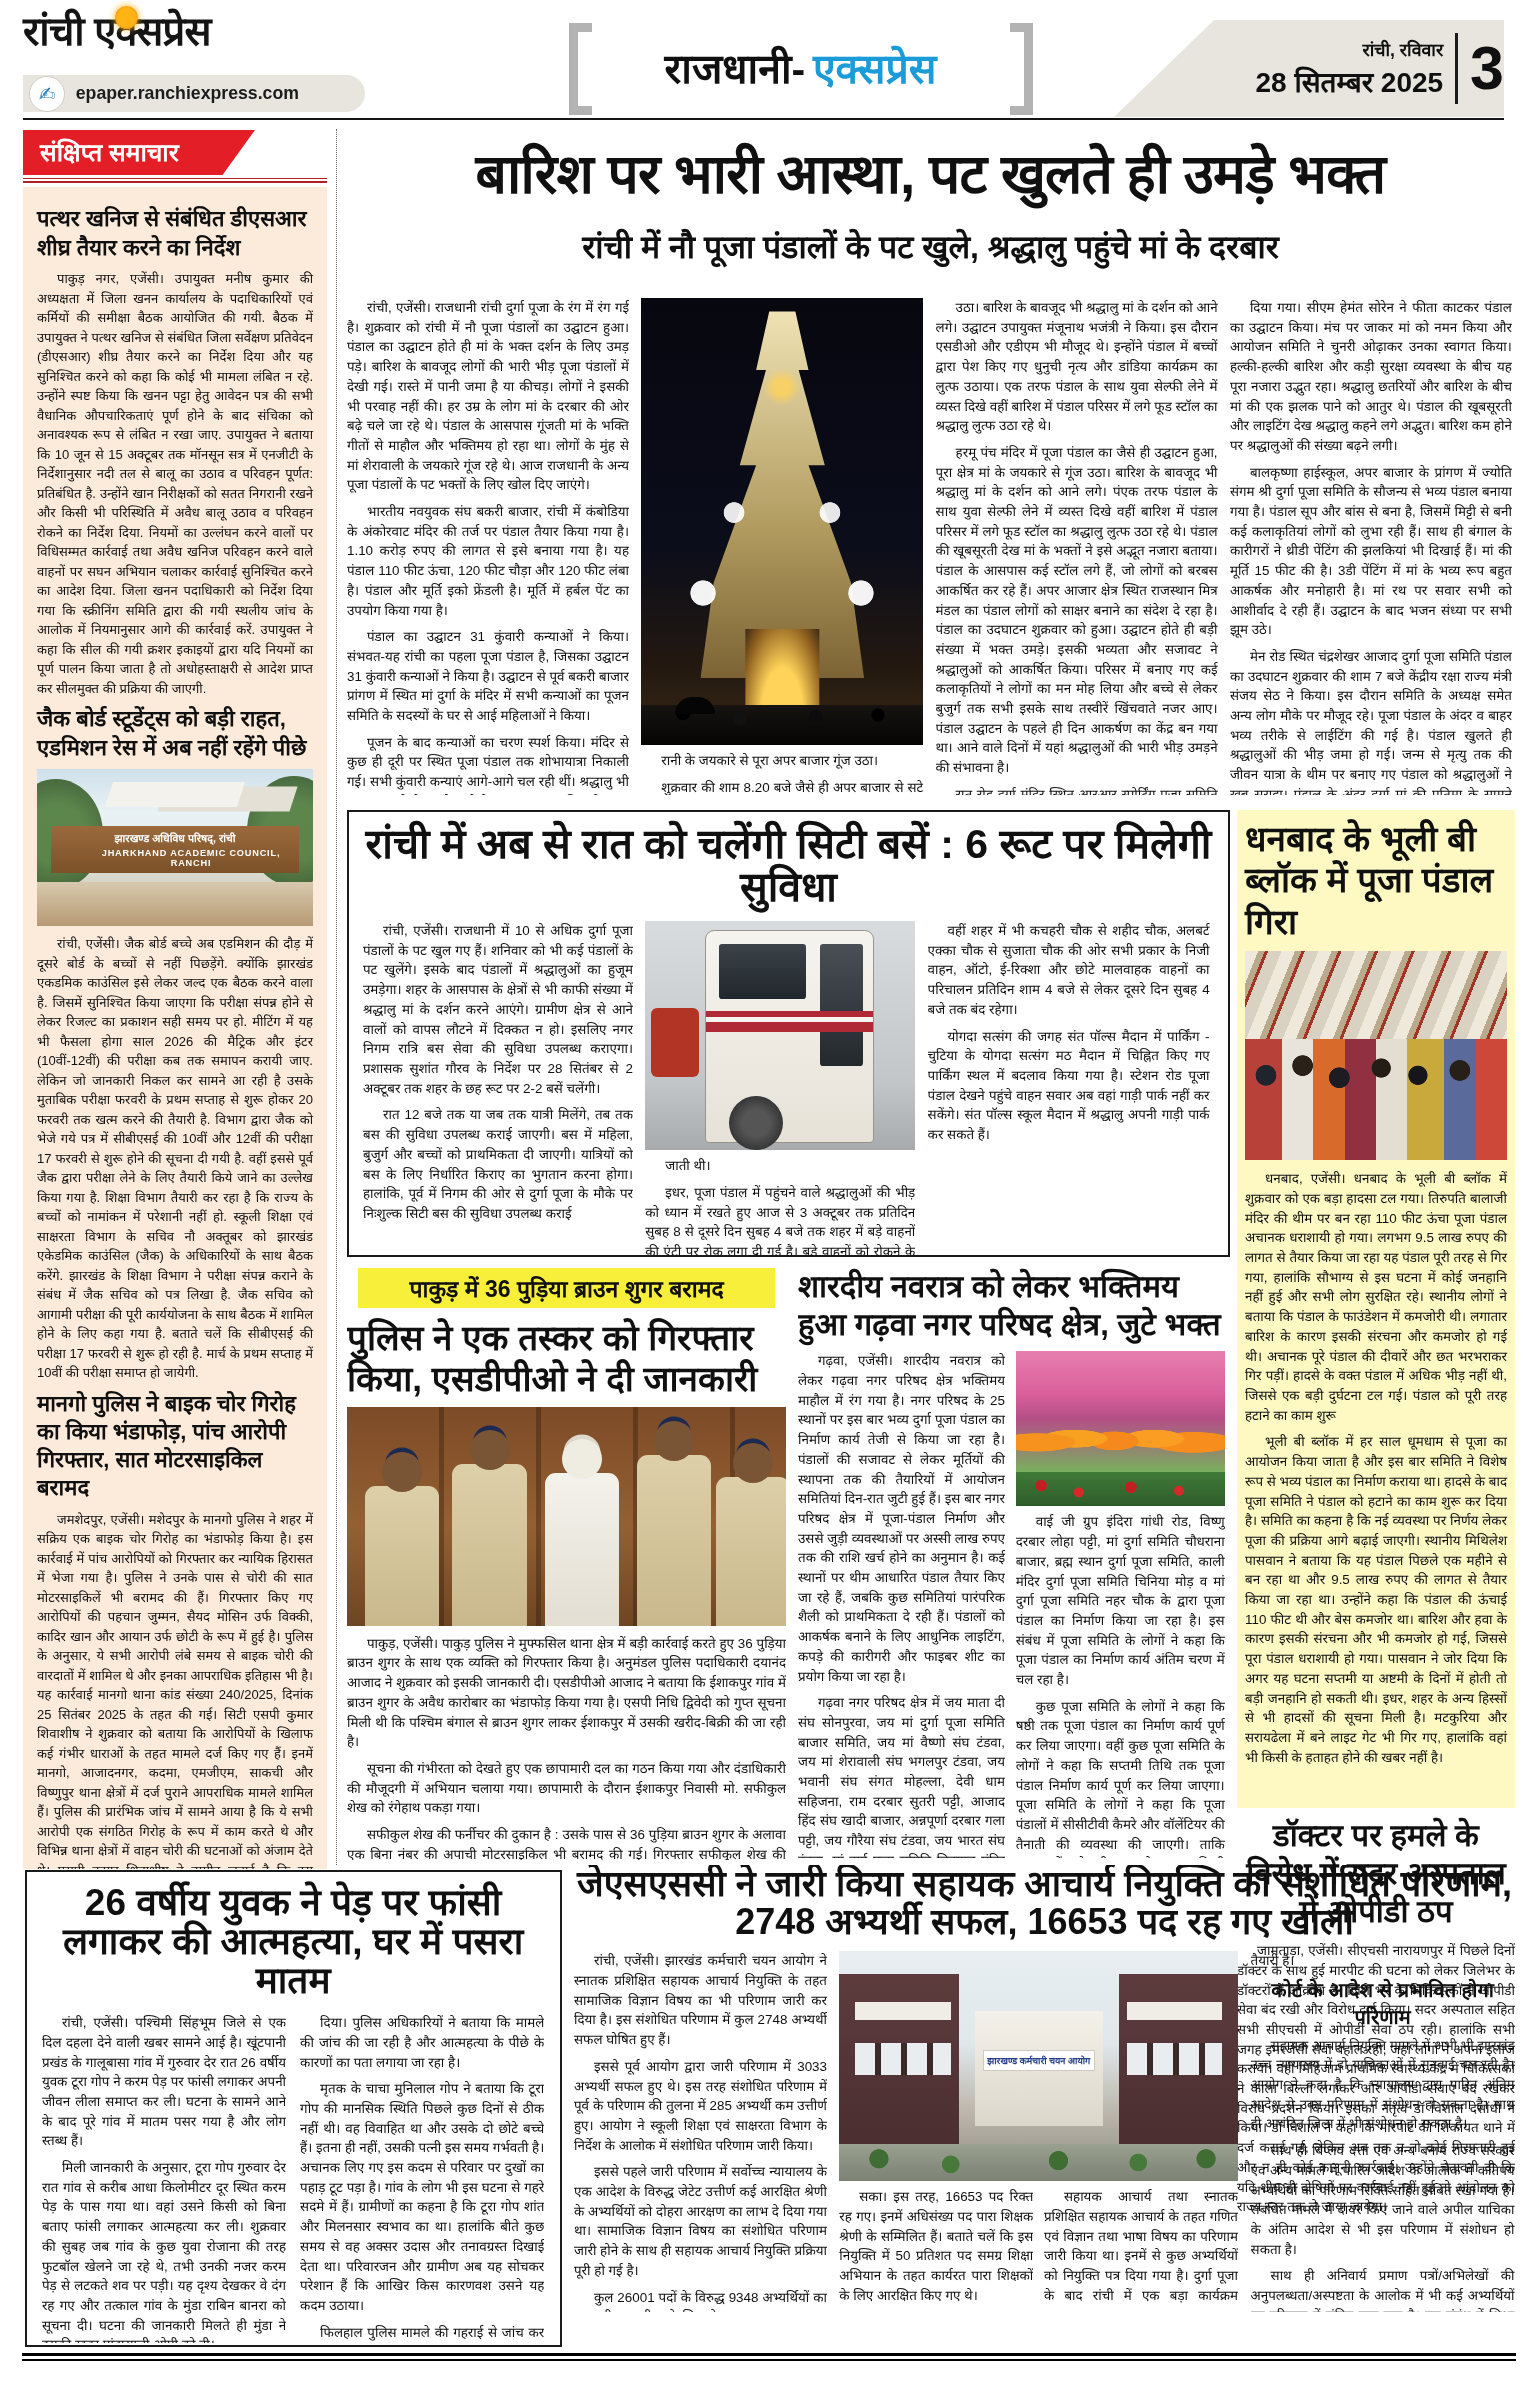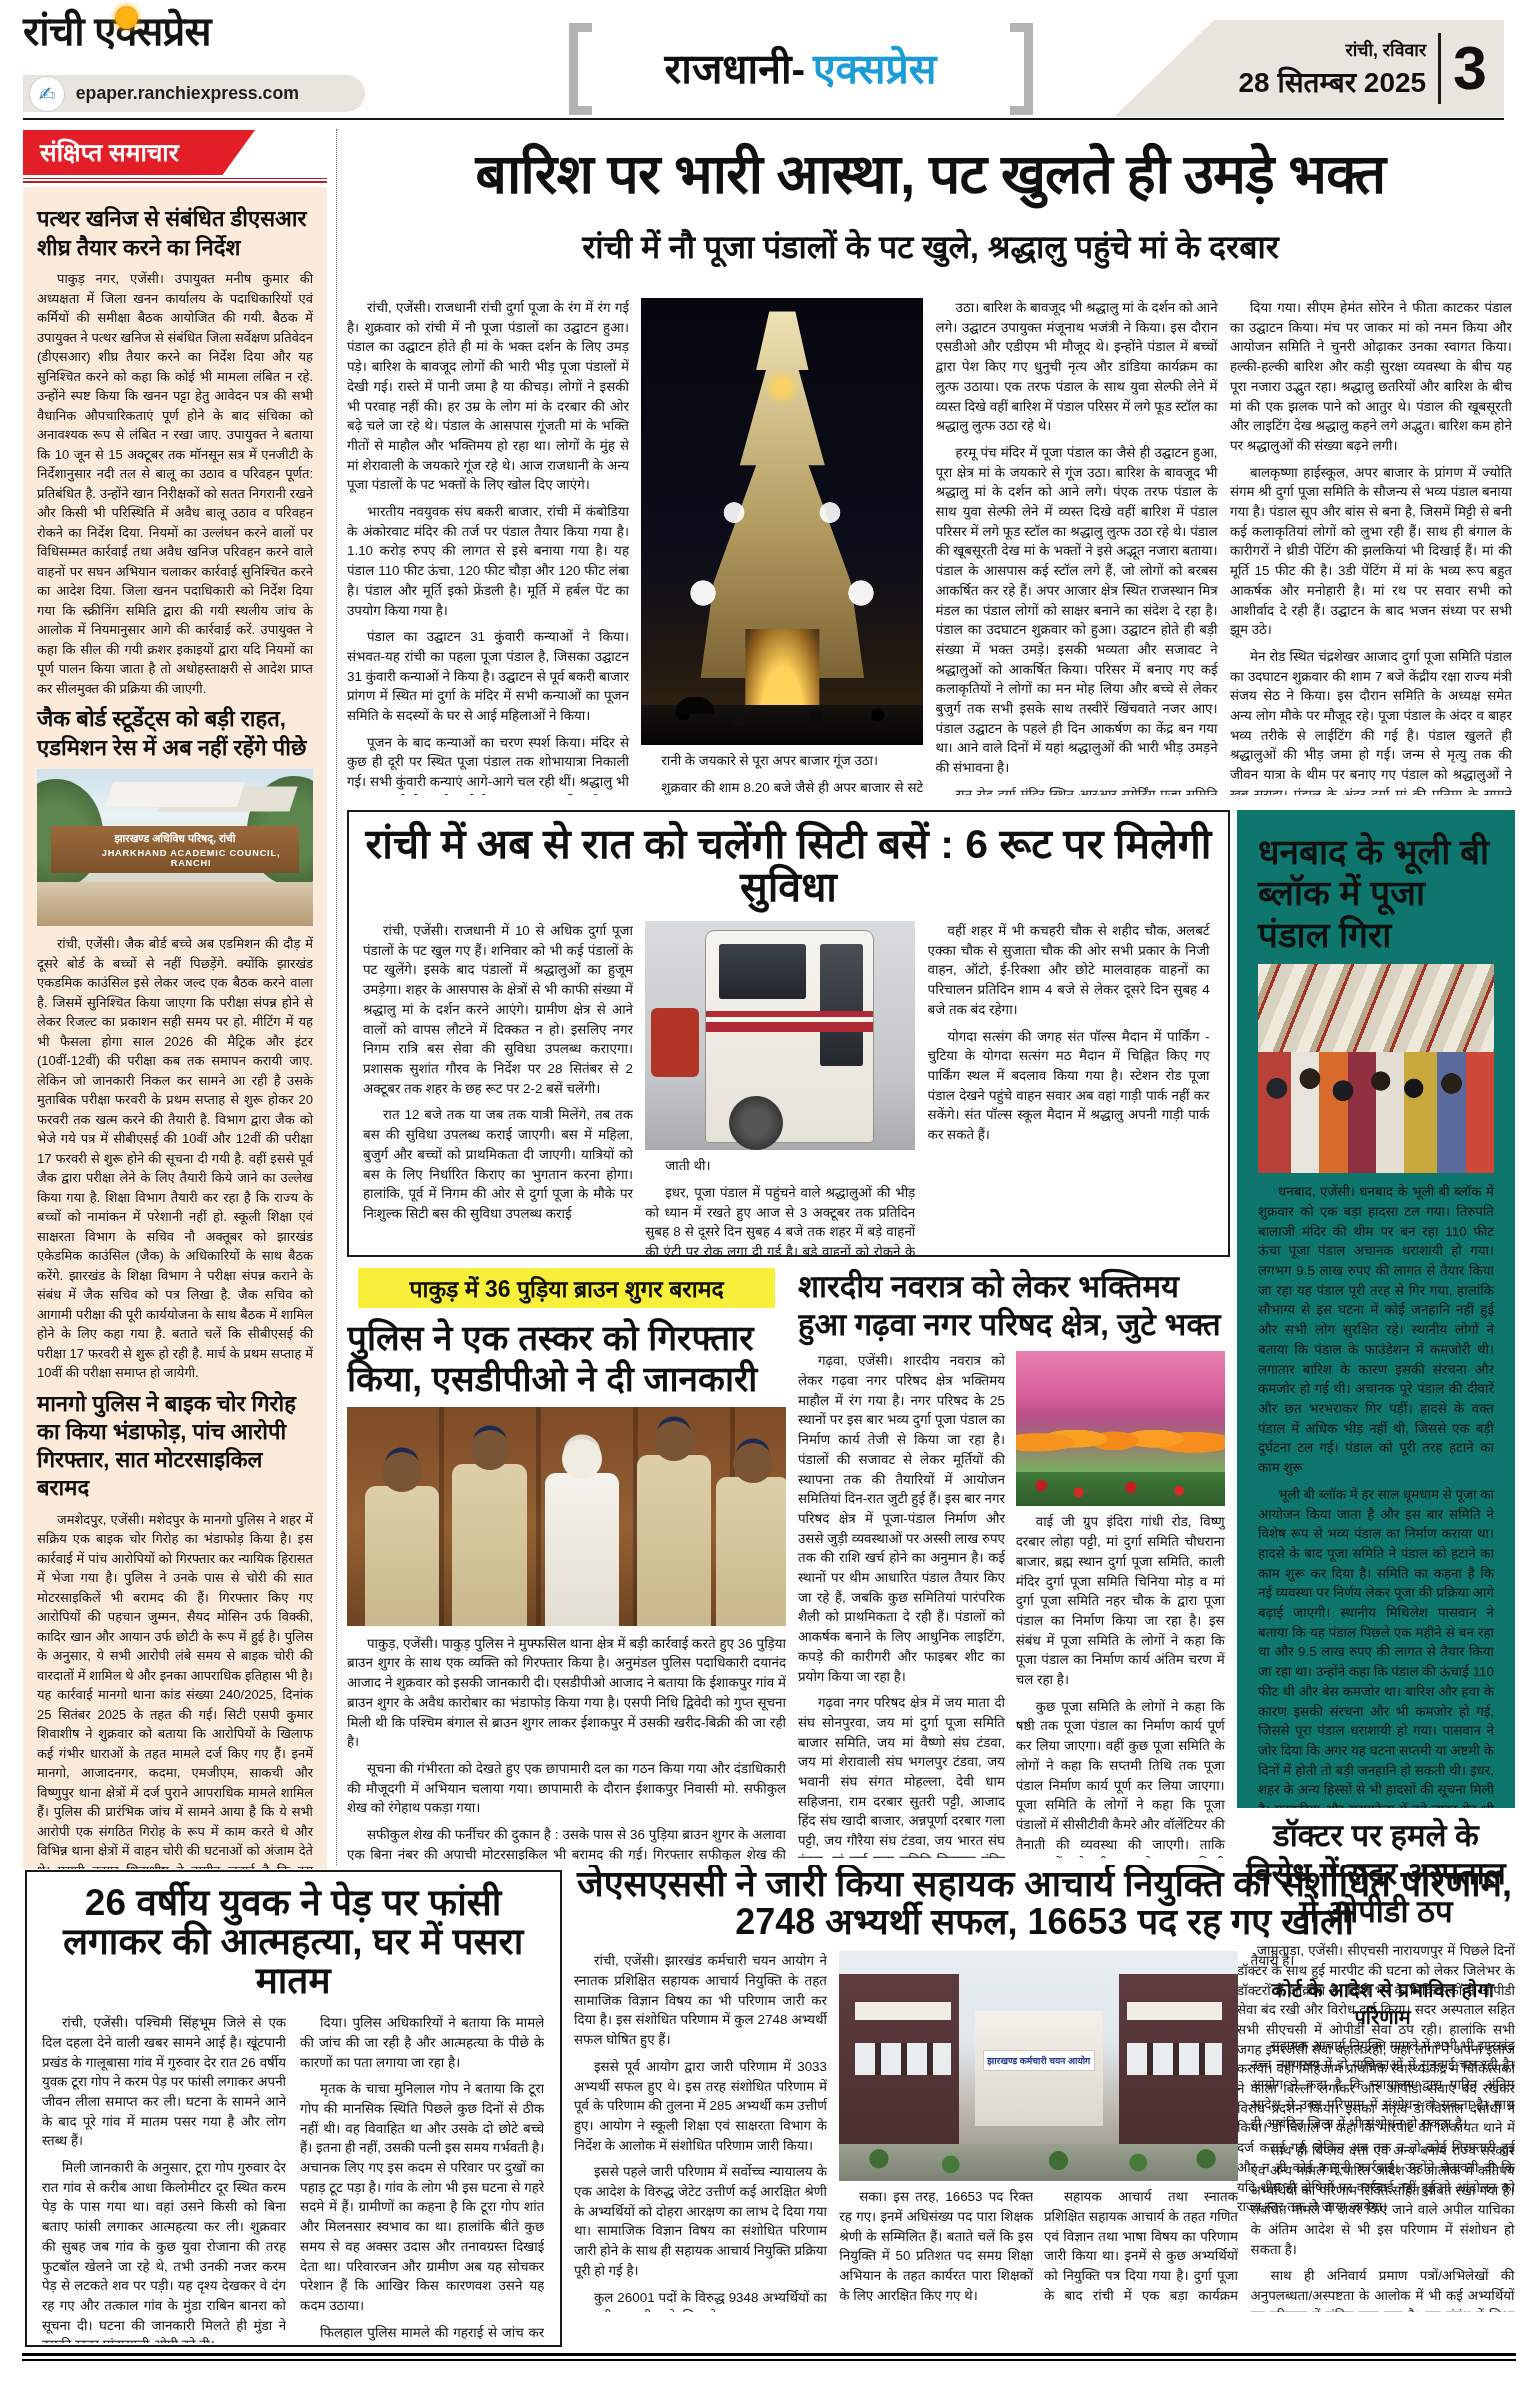--- a/index.html
+++ b/index.html
@@ -23,21 +23,21 @@
   .bracket{width:23px;height:92px;}
   .bracket i{position:absolute;background:#b3b3b3;}
   .bracket .bv{left:0;top:0;width:9.2px;height:100%;}
   .bracket .bt{left:0;top:0;width:100%;height:9.2px;}
   .bracket .bb{left:0;bottom:0;width:100%;height:9.2px;}
   .bracket.right{transform:scaleX(-1);}
   .section-title{display:flex;align-items:center;justify-content:center;gap:7.7px;
     font-size:41px;font-weight:bold;line-height:1;}
   .st-blue{color:#1b9cd9;}
   .edition-box{background:#e7e5de;clip-path:polygon(100px 0,100% 0,100% 100%,0 100%);
-    display:flex;align-items:center;justify-content:flex-end;gap:12.3px;padding-right:17px;box-sizing:border-box;}
+    display:flex;align-items:center;justify-content:flex-end;gap:12.3px;box-sizing:border-box;}
   .ed-lines{text-align:right;}
   .ed-l1{font-size:17.7px;font-weight:bold;}
   .ed-l2{font-size:28px;font-weight:bold;margin-top:1.5px;}
   .ed-div{width:2.3px;height:71px;background:#1a1a1a;}
   .ed-page{font-size:61px;font-weight:bold;line-height:1;}
   .header-rule{background:#151515;}
 
   
   .brief-tab{background:#e31e26;clip-path:polygon(0 0,100% 0,86% 100%,0 100%);
     color:#fff;font-size:24.6px;font-weight:bold;line-height:45px;padding-left:17px;box-sizing:border-box;}
@@ -276,21 +276,21 @@
             <p>इधर, पूजा पंडाल में पहुंचने वाले श्रद्धालुओं की भीड़ को ध्यान में रखते हुए आज से 3 अक्टूबर तक प्रतिदिन सुबह 8 से दूसरे दिन सुबह 4 बजे तक शहर में बड़े वाहनों की एंट्री पर रोक लगा दी गई है। बड़े वाहनों को रोकने के लिए लॉ यूनिवर्सिटी के पास, बोड़ेया रिंग रोड</p>
           </div>
       </div>
       <div class="body-text clip" style="width:282px;">
           <p>वहीं शहर में भी कचहरी चौक से शहीद चौक, अलबर्ट एक्का चौक से सुजाता चौक की ओर सभी प्रकार के निजी वाहन, ऑटो, ई-रिक्शा और छोटे मालवाहक वाहनों का परिचालन प्रतिदिन शाम 4 बजे से लेकर दूसरे दिन सुबह 4 बजे तक बंद रहेगा।</p>
           <p>योगदा सत्संग की जगह संत पॉल्स मैदान में पार्किंग - चुटिया के योगदा सत्संग मठ मैदान में चिह्नित किए गए पार्किंग स्थल में बदलाव किया गया है। स्टेशन रोड पूजा पंडाल देखने पहुंचे वाहन सवार अब वहां गाड़ी पार्क नहीं कर सकेंगे। संत पॉल्स स्कूल मैदान में श्रद्धालु अपनी गाड़ी पार्क कर सकते हैं।</p>
         </div>
     </div>
   </div>
 
-  <div class="abs clip" style="left:1237px;top:810px;width:278px;height:998px;background:#0f766e;padding:21px;box-sizing:border-box;">
+  <div class="abs clip" style="left:1237px;top:810px;width:278px;height:998px;background:#fef9c3;padding:8px;box-sizing:border-box;">
     <div class="h-md" style="margin-bottom:9.2px;">धनबाद के भूली बी ब्लॉक में पूजा पंडाल गिरा</div>
     <div class="photo collapse-photo" style="width:100%;height:209px;margin-bottom:9.2px;"></div>
     <div class="body-text">
         <p>धनबाद, एजेंसी। धनबाद के भूली बी ब्लॉक में शुक्रवार को एक बड़ा हादसा टल गया। तिरुपति बालाजी मंदिर की थीम पर बन रहा 110 फीट ऊंचा पूजा पंडाल अचानक धराशायी हो गया। लगभग 9.5 लाख रुपए की लागत से तैयार किया जा रहा यह पंडाल पूरी तरह से गिर गया, हालांकि सौभाग्य से इस घटना में कोई जनहानि नहीं हुई और सभी लोग सुरक्षित रहे। स्थानीय लोगों ने बताया कि पंडाल के फाउंडेशन में कमजोरी थी। लगातार बारिश के कारण इसकी संरचना और कमजोर हो गई थी। अचानक पूरे पंडाल की दीवारें और छत भरभराकर गिर पड़ीं। हादसे के वक्त पंडाल में अधिक भीड़ नहीं थी, जिससे एक बड़ी दुर्घटना टल गई। पंडाल को पूरी तरह हटाने का काम शुरू</p>
         <p>भूली बी ब्लॉक में हर साल धूमधाम से पूजा का आयोजन किया जाता है और इस बार समिति ने विशेष रूप से भव्य पंडाल का निर्माण कराया था। हादसे के बाद पूजा समिति ने पंडाल को हटाने का काम शुरू कर दिया है। समिति का कहना है कि नई व्यवस्था पर निर्णय लेकर पूजा की प्रक्रिया आगे बढ़ाई जाएगी। स्थानीय मिथिलेश पासवान ने बताया कि यह पंडाल पिछले एक महीने से बन रहा था और 9.5 लाख रुपए की लागत से तैयार किया जा रहा था। उन्होंने कहा कि पंडाल की ऊंचाई 110 फीट थी और बेस कमजोर था। बारिश और हवा के कारण इसकी संरचना और भी कमजोर हो गई, जिससे पूरा पंडाल धराशायी हो गया। पासवान ने जोर दिया कि अगर यह घटना सप्तमी या अष्टमी के दिनों में होती तो बड़ी जनहानि हो सकती थी। इधर, शहर के अन्य हिस्सों से भी हादसों की सूचना मिली है। मटकुरिया और सरायढेला में बने लाइट गेट भी गिर गए, हालांकि वहां भी किसी के हताहत होने की खबर नहीं है।</p>
       </div>
   </div>
 
   <div class="abs clip" style="left:347px;top:1268px;width:439px;height:592px;">
     <div class="kicker">पाकुड़ में 36 पुड़िया ब्राउन शुगर बरामद</div>

